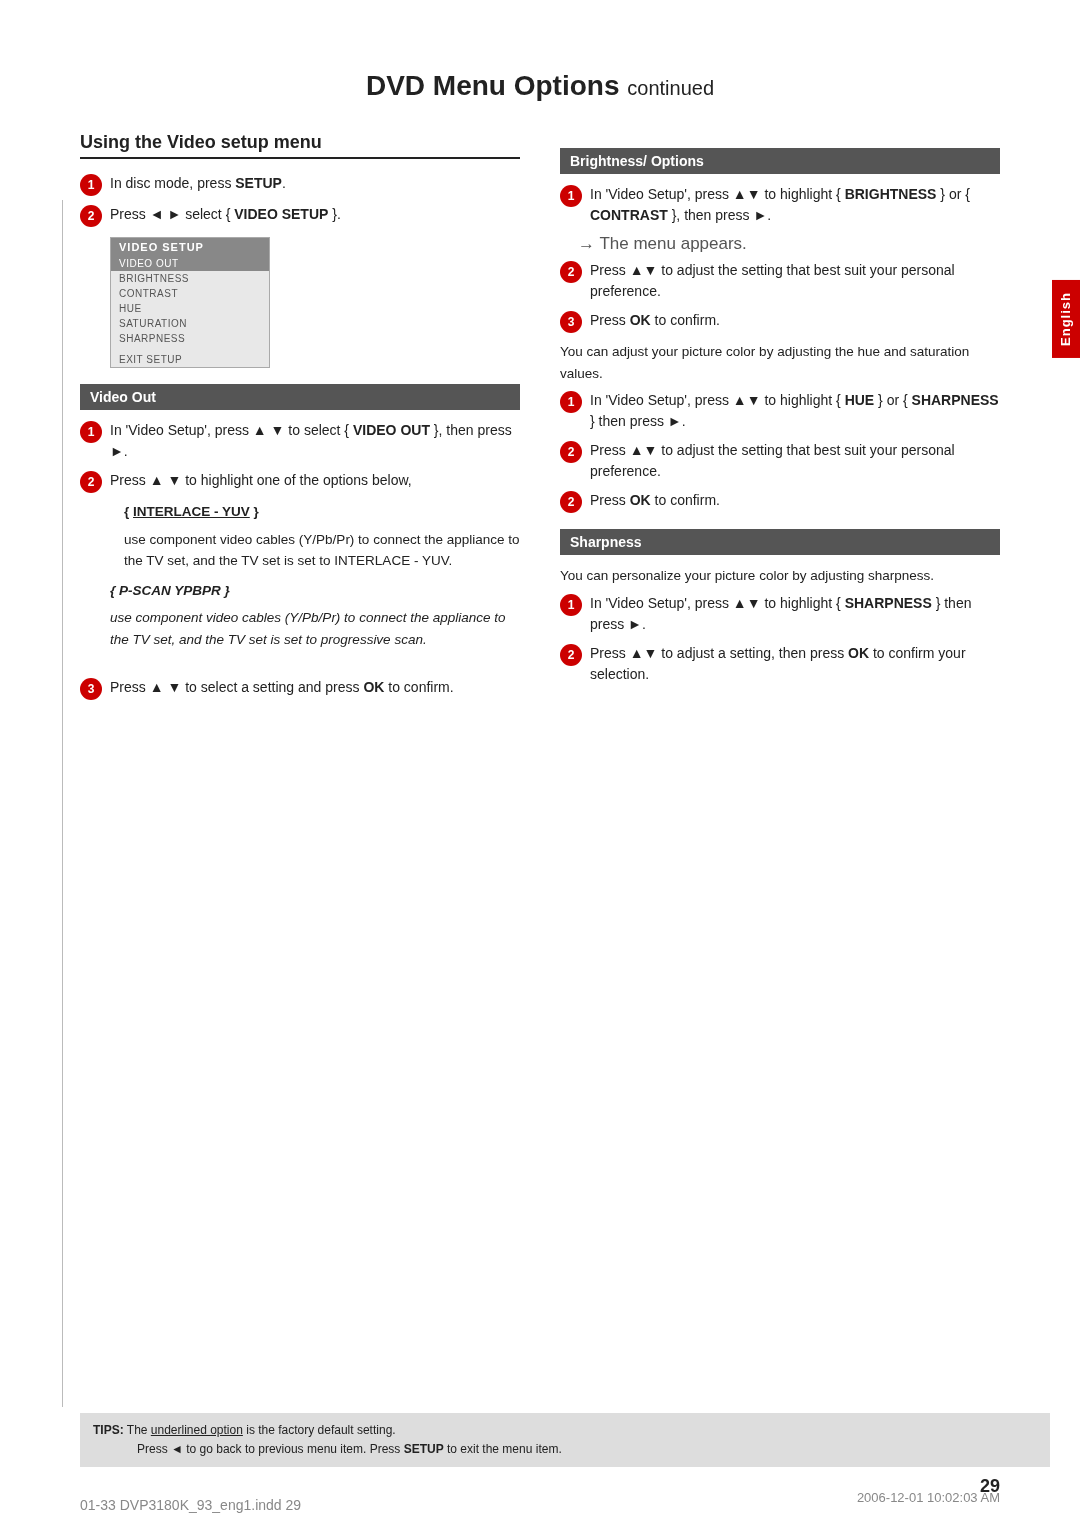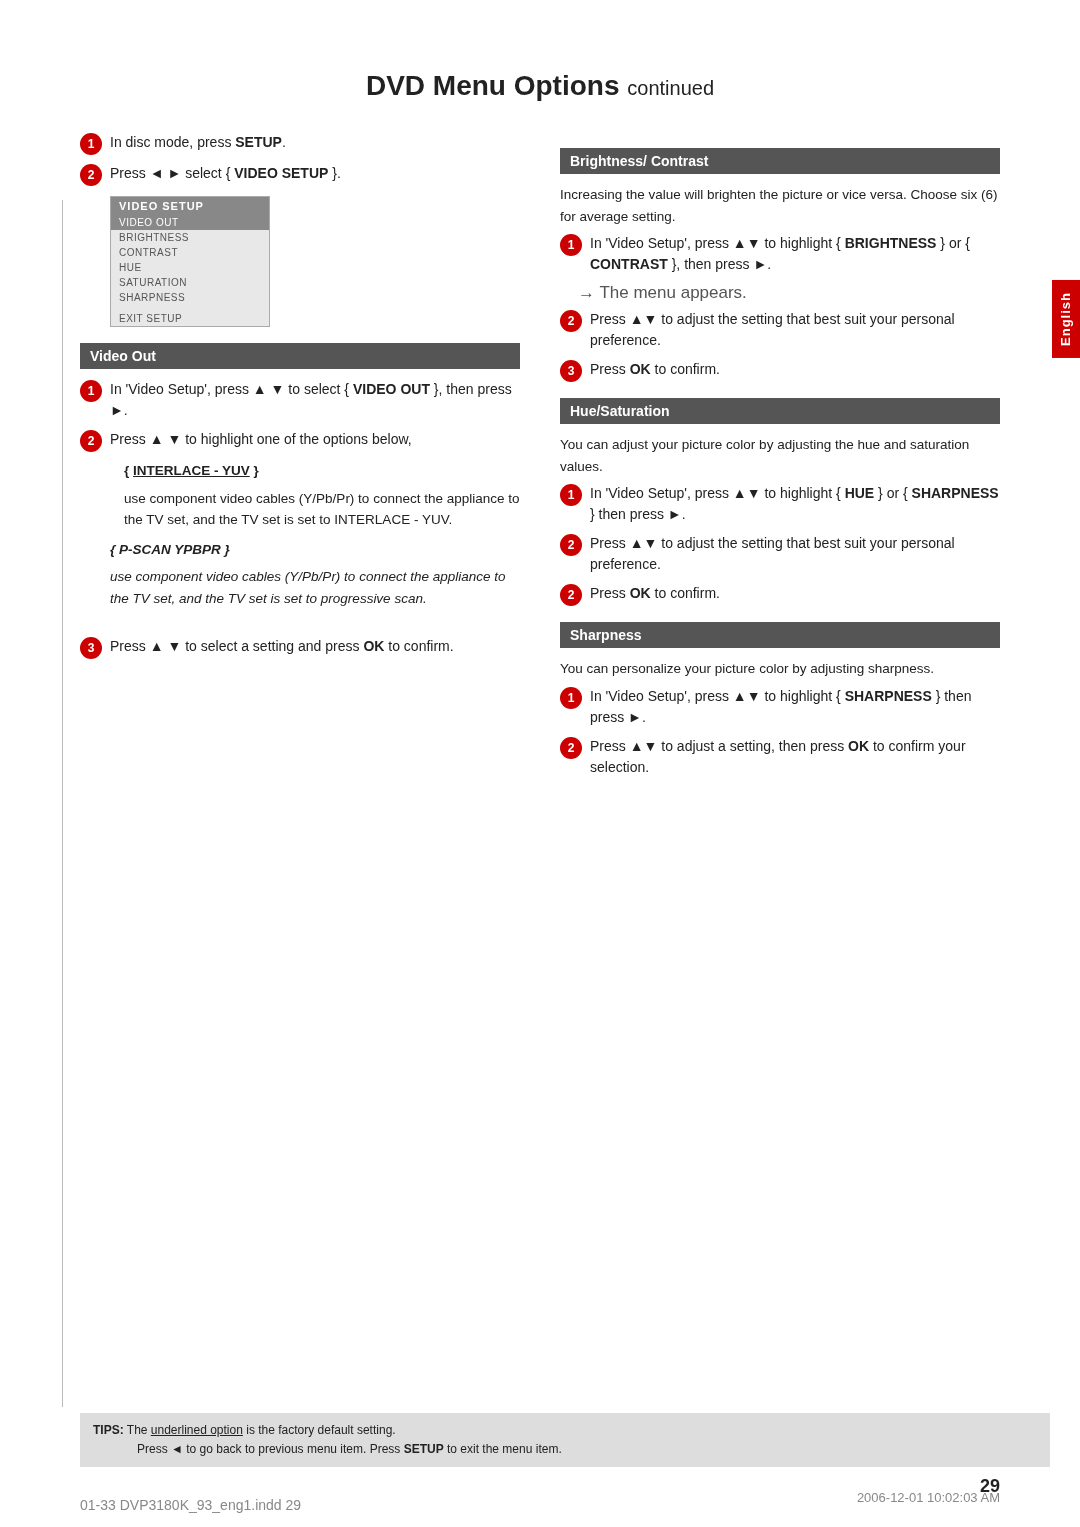--- a/index.html
+++ b/index.html
@@ -199,20 +199,21 @@
 
   <div class="page-title">
     <span>DVD Menu Options</span>
     <span class="continued"> <span>continued</span></span>
   </div>
 
   <div class="two-col">
 
     <div class="col-left">
 
+      <div class="section-heading">Using the Video setup menu</div>
 
       <div class="step">
         <div class="step-num red">1</div>
         <div class="step-content">
           In disc mode, press <span class="kw">SETUP</span>.
         </div>
       </div>
       <div class="step">
         <div class="step-num red">2</div>
         <div class="step-content">
@@ -262,23 +263,22 @@
         <div class="step-num red">3</div>
         <div class="step-content">
           Press ▲ ▼ to select a setting and press <span class="kw">OK</span> to confirm.
         </div>
       </div>
 
     </div>
 
     <div class="col-right">
 
-      <div class="subsection-heading">Brightness/ Contrast</div>
-
-      <p>Increasing the value will brighten the picture or vice versa. Choose six (6) for average setting.</p>
+      <div class="subsection-heading">Brightness/ Options</div>
+
 
       <div class="step">
         <div class="step-num red">1</div>
         <div class="step-content">
           In 'Video Setup', press ▲▼ to highlight { <span class="kw">BRIGHTNESS</span> } or { <span class="kw">CONTRAST</span> }, then press ►.
         </div>
       </div>
 
       <div class="arrow-bullet">→ The menu appears.</div>
 
@@ -289,21 +289,20 @@
         </div>
       </div>
 
       <div class="step">
         <div class="step-num red">3</div>
         <div class="step-content">
           Press <span class="kw">OK</span> to confirm.
         </div>
       </div>
 
-      <div class="subsection-heading">Hue/Saturation</div>
 
       <p>You can adjust your picture color by adjusting the hue and saturation values.</p>
 
       <div class="step">
         <div class="step-num red">1</div>
         <div class="step-content">
           In 'Video Setup', press ▲▼ to highlight { <span class="kw">HUE</span> } or { <span class="kw">SHARPNESS</span> } then press ►.
         </div>
       </div>
 

